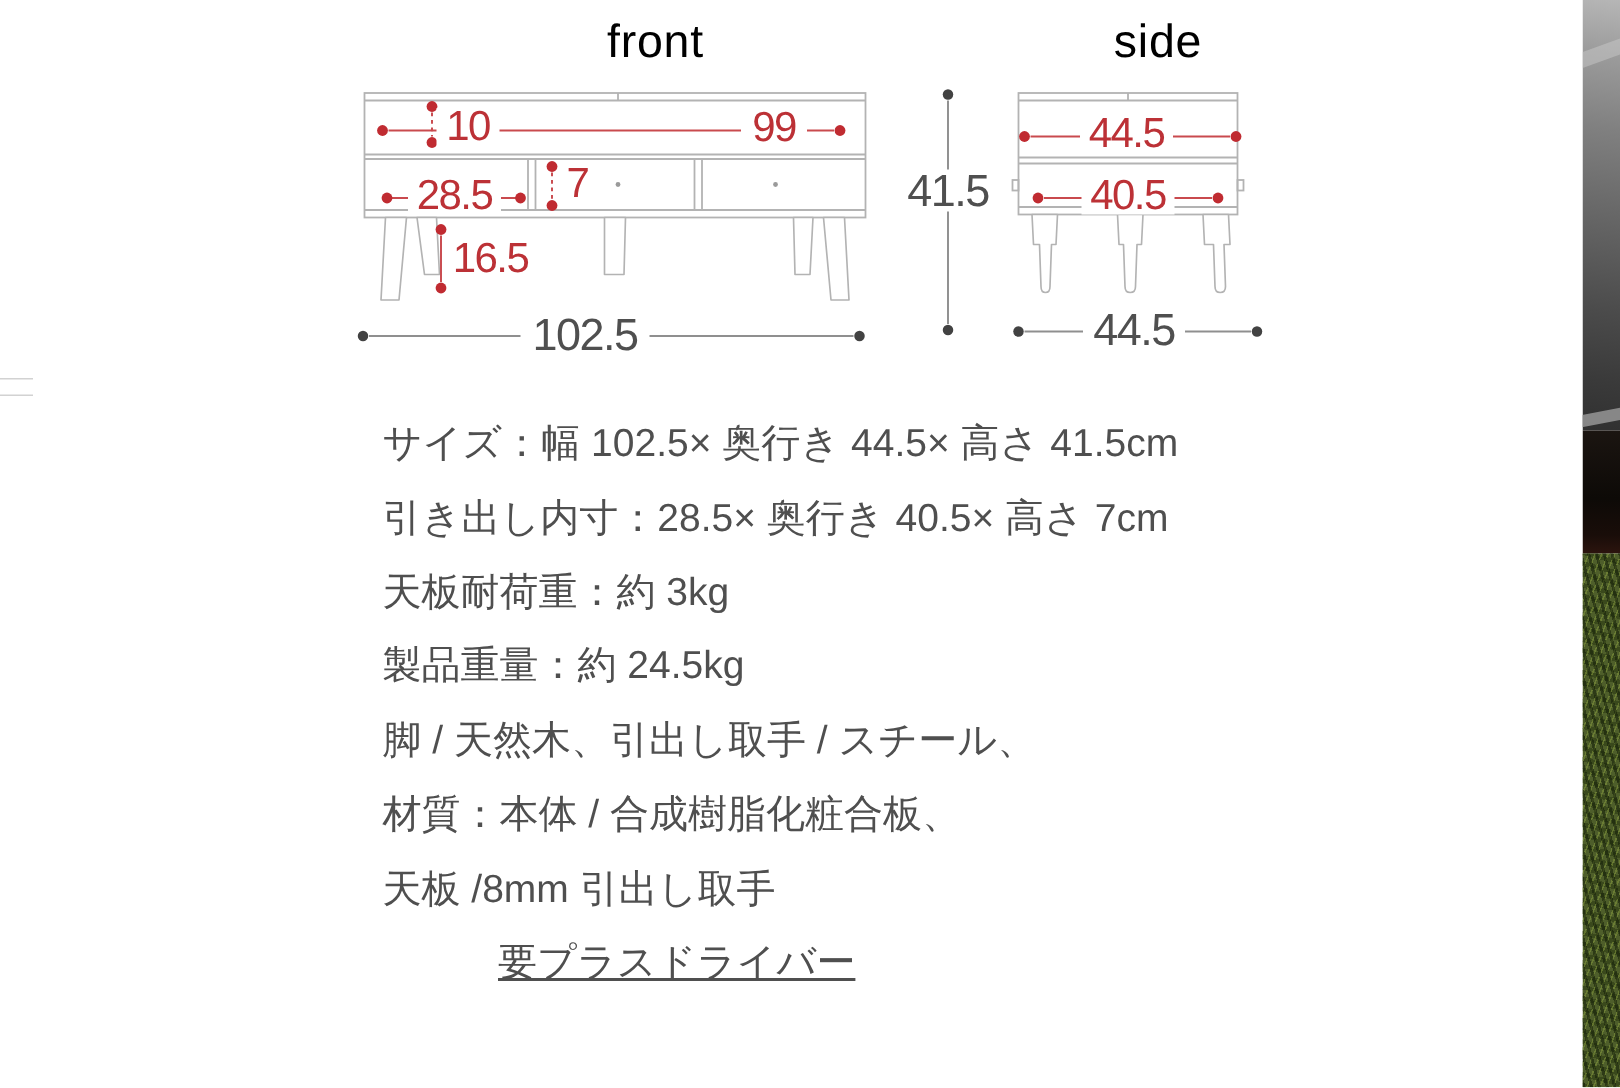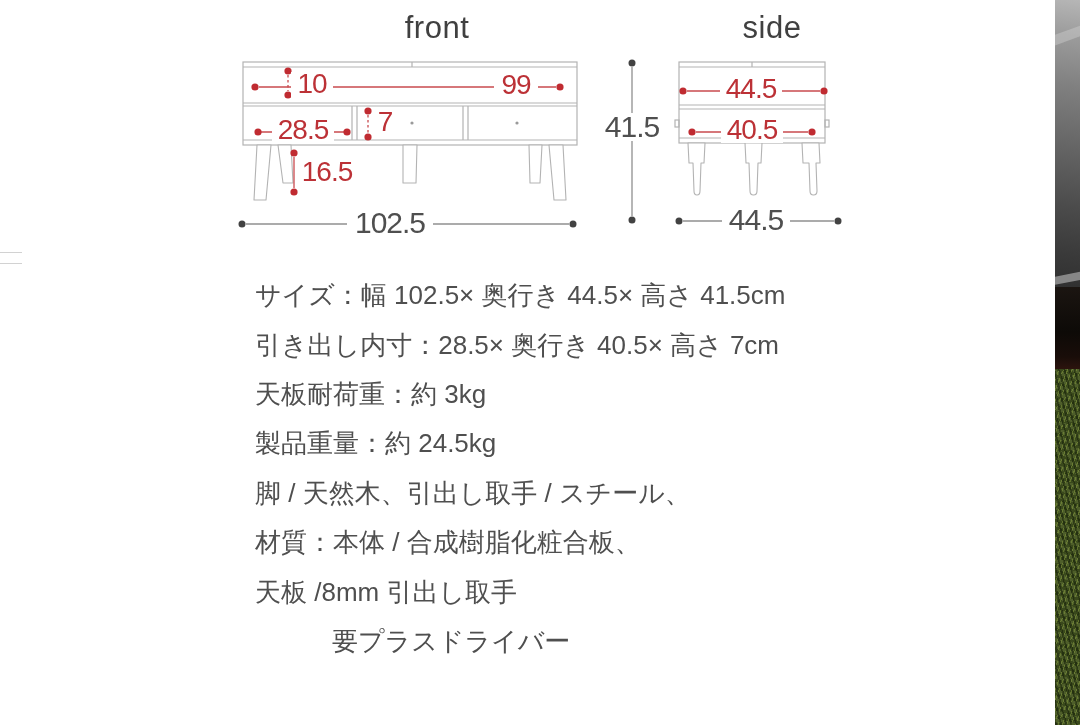--- a/index.html
+++ b/index.html
@@ -7,38 +7,38 @@
     position:relative;width:1080px;height:725px;overflow:hidden;background:#ffffff;
     font-family:"Liberation Sans","DejaVu Sans",sans-serif;
   }
   
   .left-rail{position:absolute;left:0;top:0;width:22px;height:725px;background:#ffffff;overflow:hidden;}
   .thumb-box{position:absolute;left:-6px;width:27px;background:#ffffff;border:1px solid #d2d2d2;}
   .thumb-box.one{top:-2px;height:253px;}
   .thumb-box.two{top:263px;height:470px;}
   
   .main-area{position:absolute;left:22px;top:0;width:1033px;height:725px;background:#ffffff;}
-  .view-label{position:absolute;top:10px;font-size:31px;color:#404040;text-align:center;letter-spacing:.5px;}
+  .view-label{position:absolute;top:10px;font-size:31px;color:#000000;text-align:center;letter-spacing:.5px;}
   .front-label{left:330px;width:170px;}
   .side-label{left:683px;width:134px;}
   svg{position:absolute;overflow:visible;}
   svg text{font-family:"Liberation Sans","DejaVu Sans",sans-serif;letter-spacing:-1px;text-anchor:middle;}
   .dim-red{fill:#bc3136;font-size:28px;}
   .dim-gray{fill:#4f4f4f;font-size:30px;}
   .outline{stroke:#b3b3b3;stroke-width:1.2;fill:none;}
   .leg{stroke:#b3b3b3;stroke-width:1.1;fill:#ffffff;stroke-linejoin:round;}
   .redline{stroke:#c94a4e;stroke-width:1.3;fill:none;}
   .grayline{stroke:#8f8f8f;stroke-width:1.3;fill:none;}
   .reddot{fill:#c02b31;}
   .graydot{fill:#424242;}
   .mask{fill:#ffffff;}
   
   .specs{position:absolute;left:233px;top:271px;width:800px;}
   .spec-line{height:49.4px;display:flex;align-items:center;font-size:26px;color:#4f4f4f;letter-spacing:0;white-space:nowrap;text-align:center;}
-  .spec-line.indent{padding-left:77px;}
+  .spec-line.indent{padding-left:77px;text-decoration:underline;}
   
   .right-photo{position:absolute;left:1055px;top:0;width:25px;height:725px;overflow:hidden;}
   .sofa{position:absolute;left:0;top:0;width:25px;height:287px;
     background:linear-gradient(188deg,#b6b6b6 0%,#9d9d9d 12%,#808080 30%,#646464 52%,#4b4b4b 72%,#3a3a3a 88%,#303030 100%);}
   .sofa-seam{position:absolute;left:-6px;top:30px;width:40px;height:10px;background:#cfcfcf;opacity:.45;transform:rotate(-20deg);}
   .sofa-edge{position:absolute;left:-6px;top:274px;width:40px;height:8px;background:#9c9c9c;opacity:.8;transform:rotate(-11deg);}
   .shadow-band{position:absolute;left:0;top:287px;width:25px;height:82px;
     background:linear-gradient(to bottom,#1b1511 0%,#0d0a07 55%,#190d09 85%,#2c140e 100%);}
   .grass{position:absolute;left:0;top:369px;width:25px;height:356px;background-color:#4e5e2a;
     background-image:

